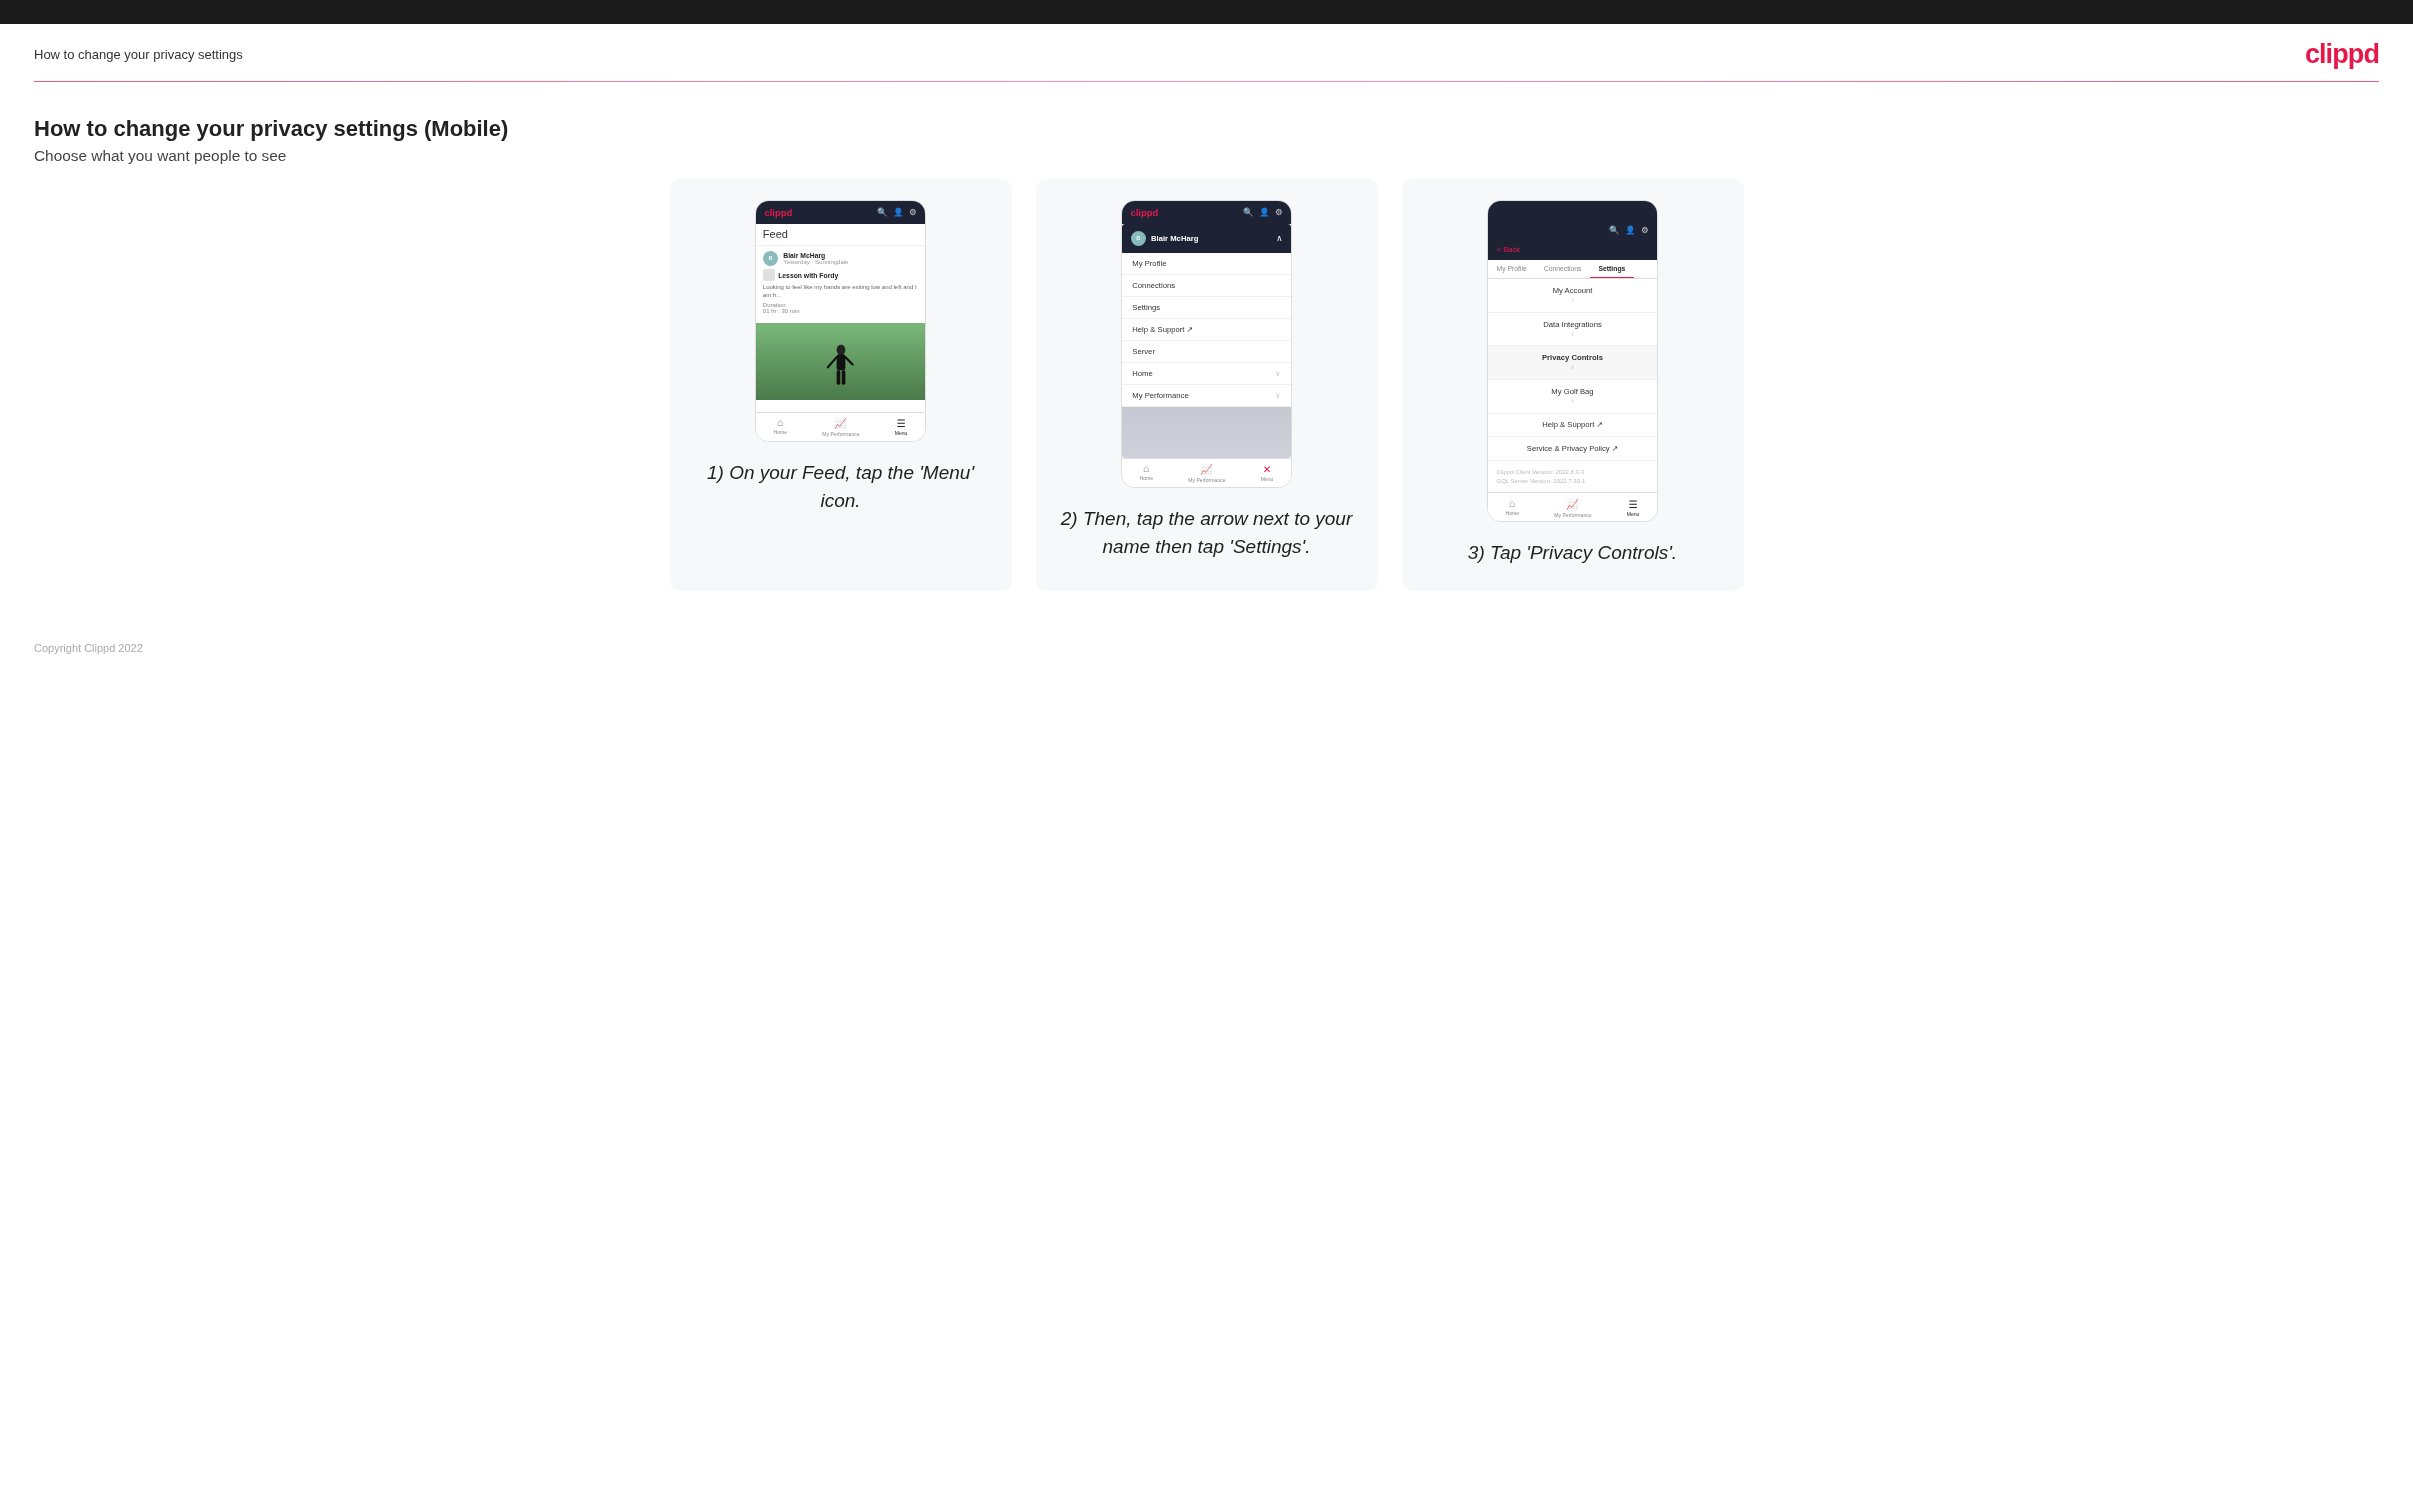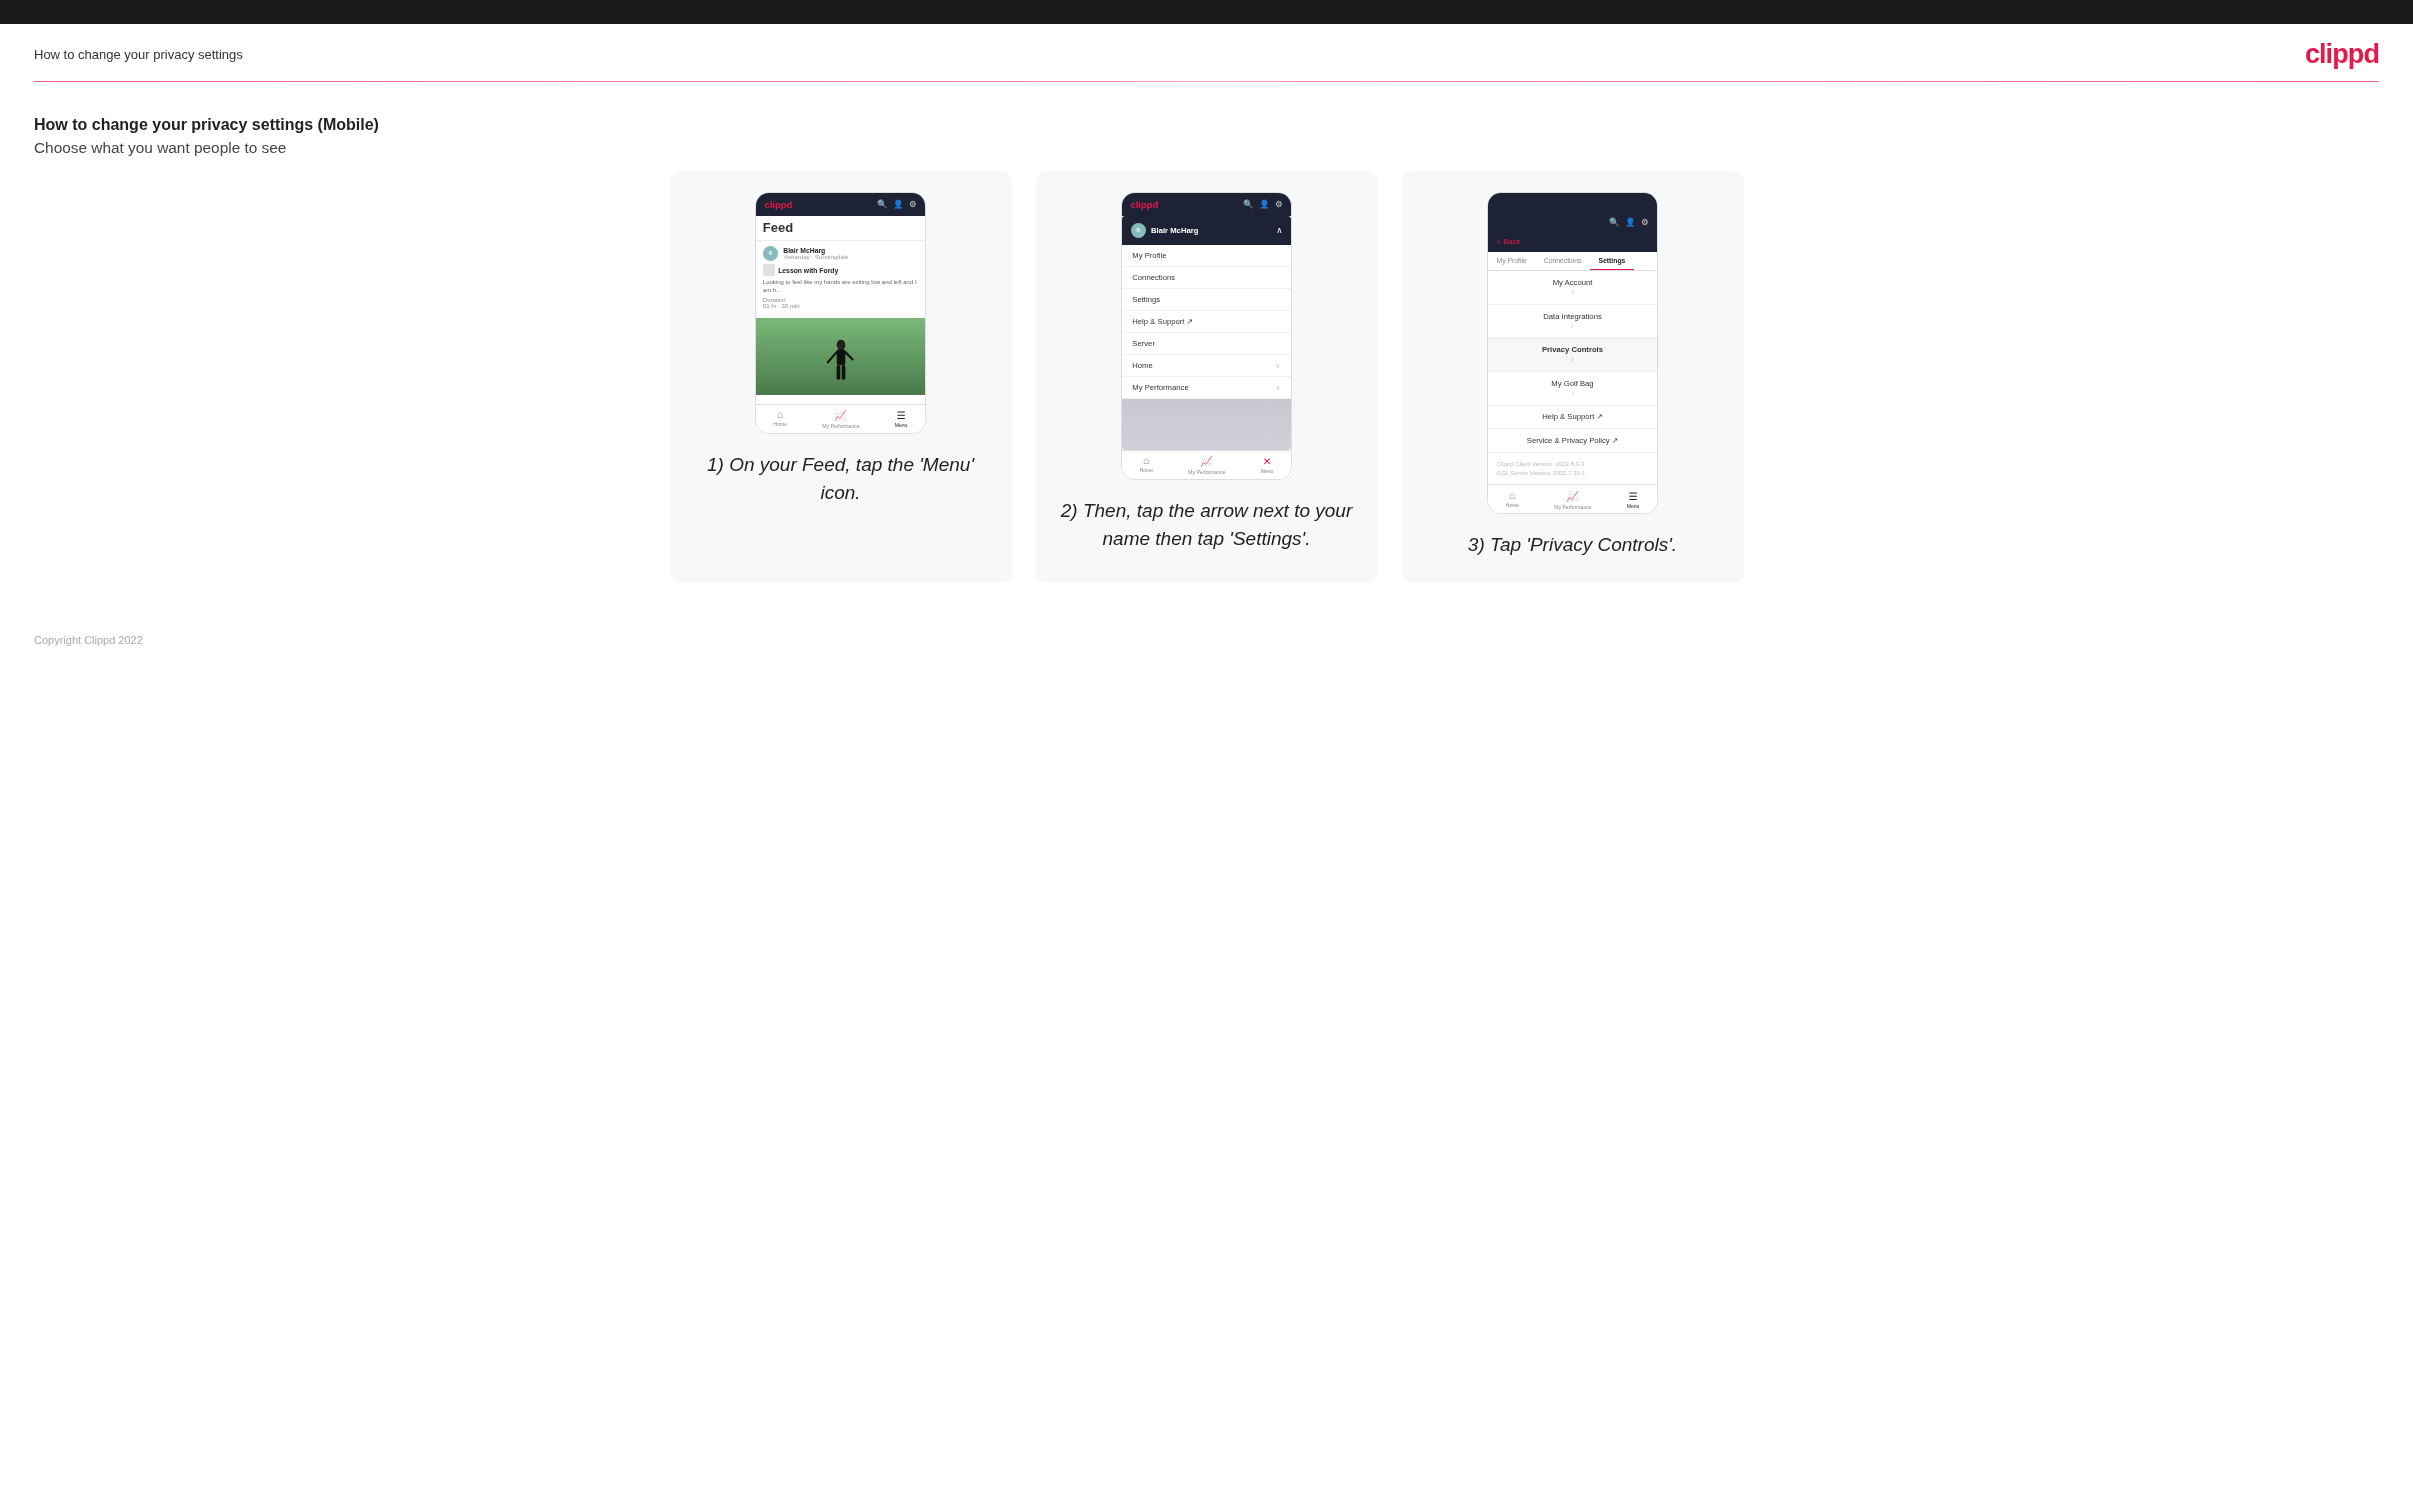--- a/index.html
+++ b/index.html
@@ -33,21 +33,21 @@
     .divider {
       height: 1.7px;
       background: linear-gradient(to right, #e8174a, #ff6b9d, #e8174a);
       margin: 0 34px;
       opacity: 0.7;
     }
     .main-content {
       padding: 34px 34px 34px 34px;
     }
     .page-heading {
-      font-size: 16px;
+      font-size: 22px;
       font-weight: 700;
       color: #222;
       margin-bottom: 5.1px;
     }
     .page-subheading {
       font-size: 15.4px;
       color: #444;
       margin-bottom: 14px;
     }
     .steps-row {
@@ -91,24 +91,23 @@
       gap: 5.1px;
       color: #ccc;
       font-size: 8.5px;
     }
     .phone-body {
       background: #fff;
       min-height: 188px;
     }
     .phone-feed-label {
       padding: 4.3px 6.8px;
-      font-size: 13px;
+      font-size: 11px;
       color: #333;
       border-bottom: 0.9px solid #eee;
-      font-weight: bold;
     }
     .phone-post {
       padding: 5.1px 6.8px;
     }
     .post-user-row {
       display: flex;
       align-items: center;
       gap: 5.1px;
       margin-bottom: 3.4px;
     }

